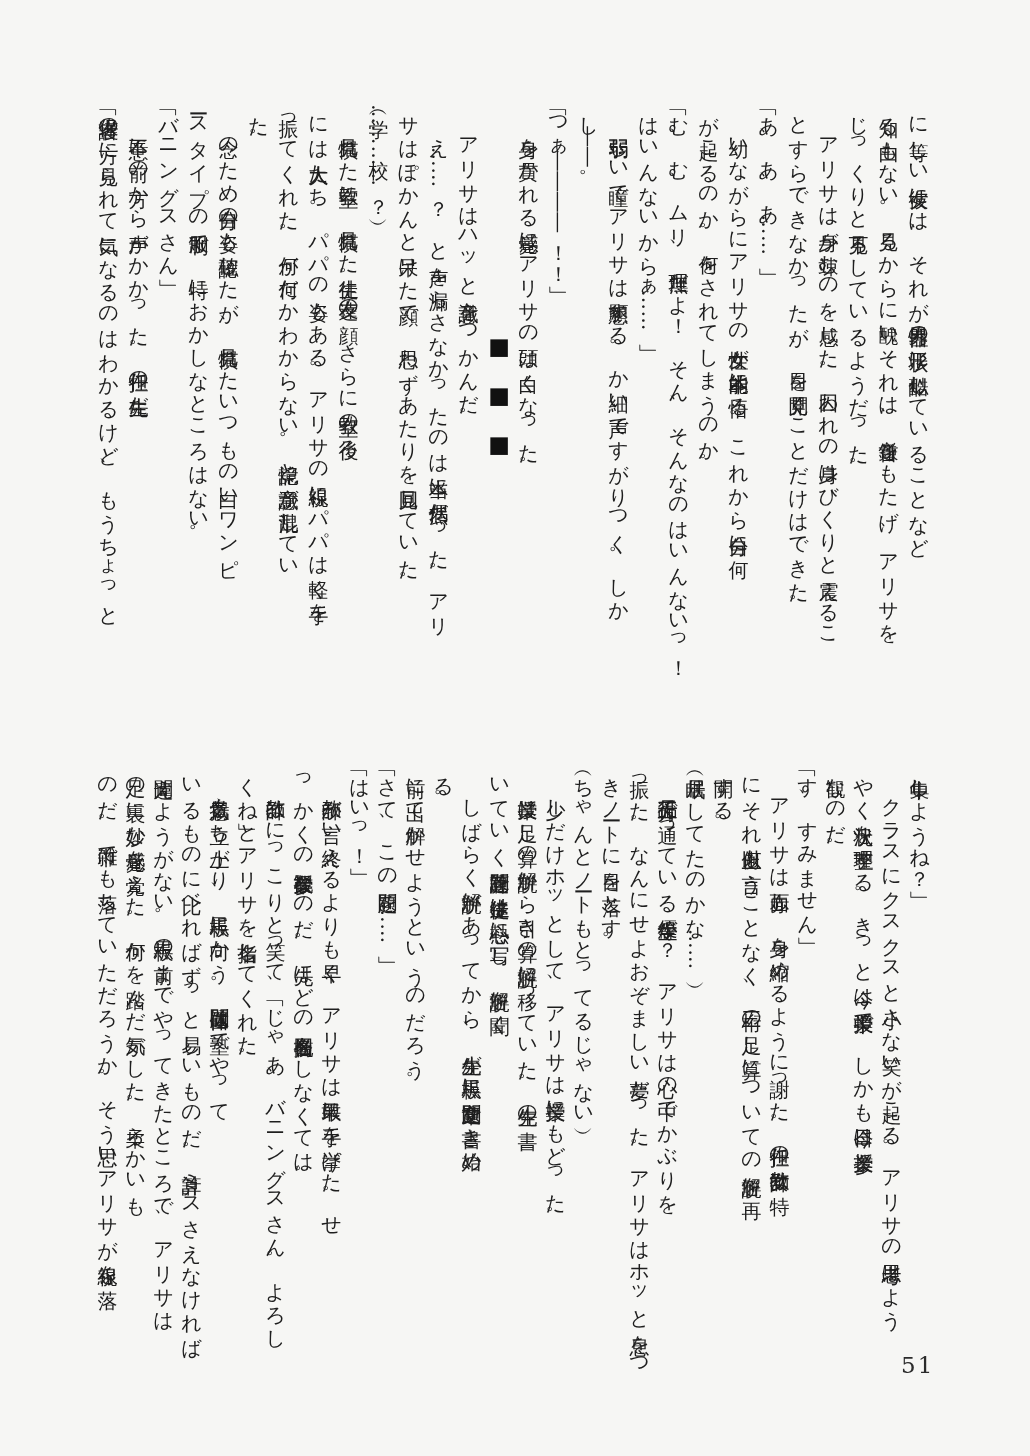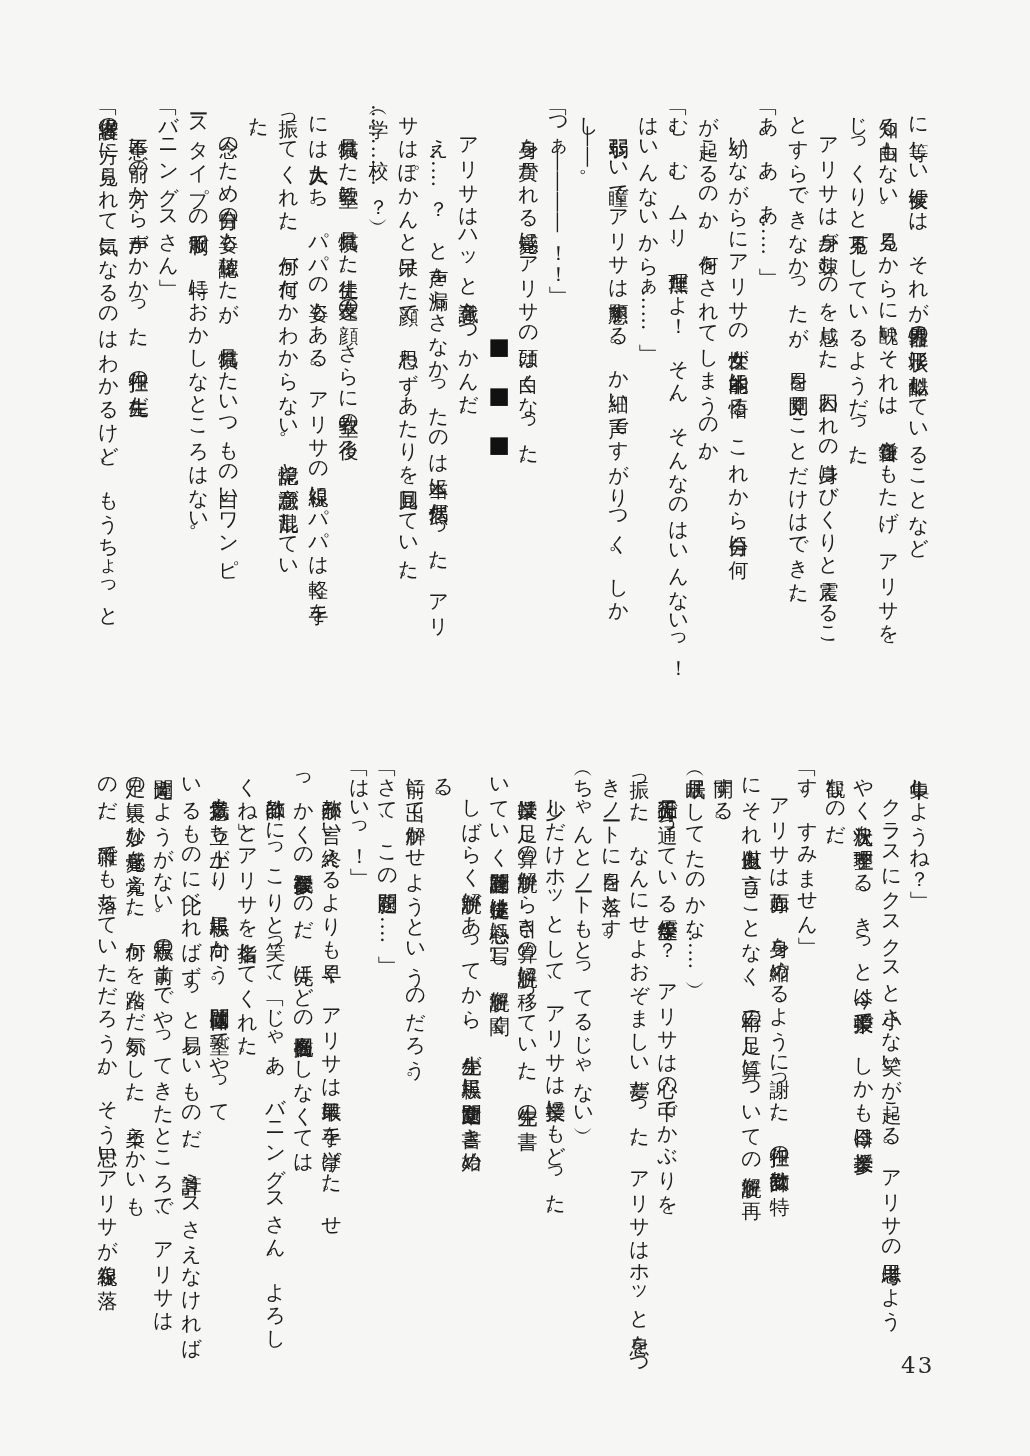--- a/index.html
+++ b/index.html
@@ -115,13 +115,13 @@
   <p>っかくの授業参観なのだ。先ほどの名誉挽回をしなくては。</p>
   <p>　教師はにっこりと笑って、「じゃあ、バニングスさん。よろし</p>
   <p>くね」とアリサを指名してくれた。</p>
   <p>　意気揚々と立ち上がり、黒板に向かう。問題自体は塾でやって</p>
   <p>いるものに比べればずっと易しいものだ。計算ミスさえなければ</p>
   <p>間違えようがない。黒板の前までやってきたところで、アリサは</p>
   <p>足の裏に妙な感覚を覚えた。何かを踏んだ気がした。柔らかいも</p>
   <p>のだ。雑巾でも落ちていただろうか。そう思いアリサが視線を落</p>
 </div>
 
-<div id="page-number">43</div>
+<div id="page-number">51</div>
 
 </body></html>

